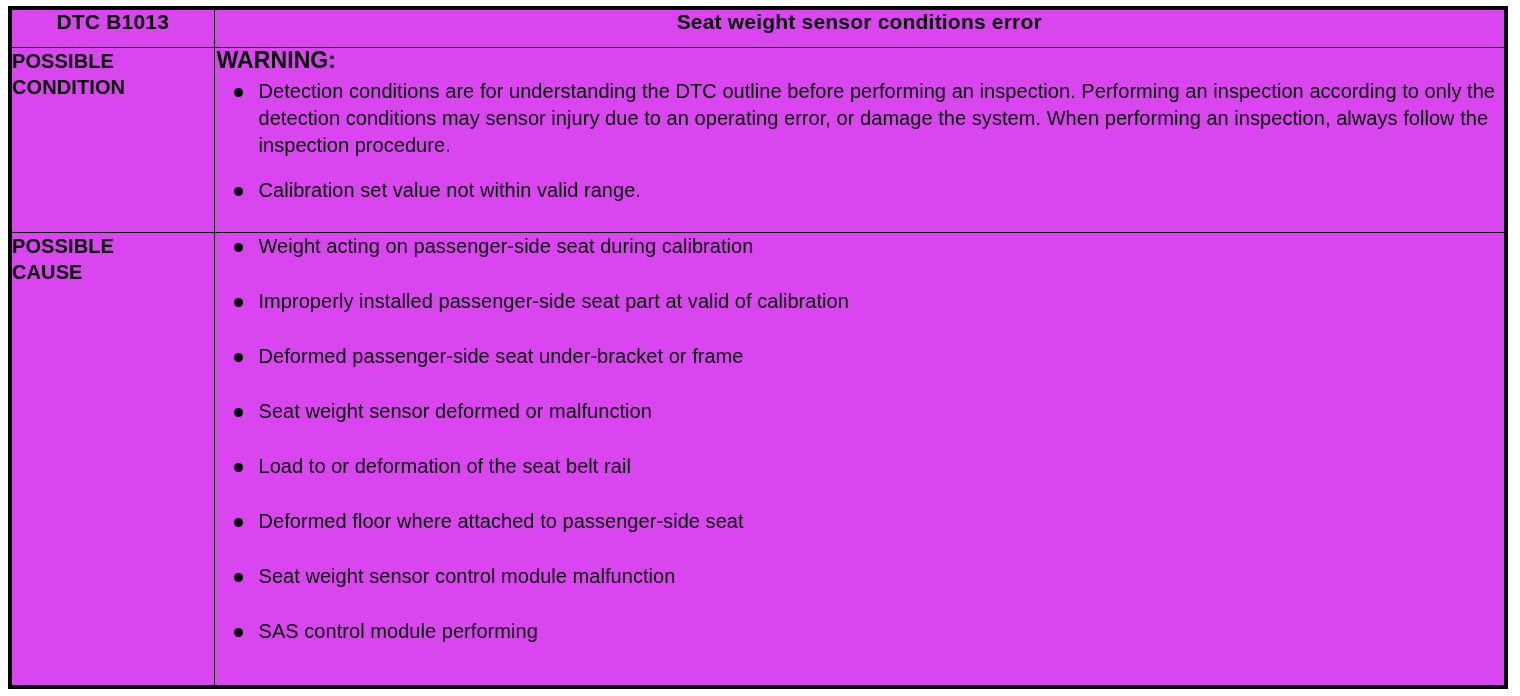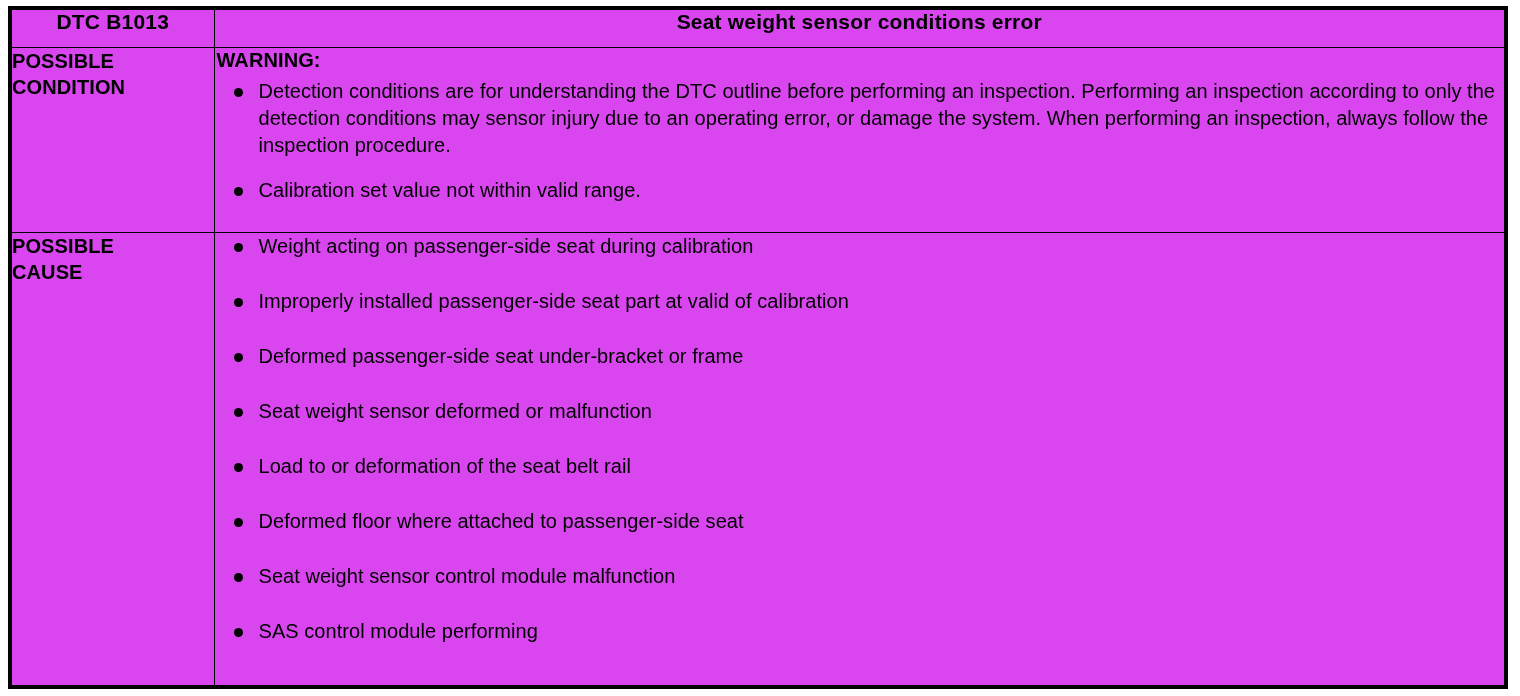--- a/index.html
+++ b/index.html
@@ -82,21 +82,21 @@
     white-space: nowrap;
   }
 
   
   .content-cell {
     padding: 14px 10px 10px 10px;
   }
 
   .warning-title {
     font-weight: bold;
-    font-size: 20px;
+    font-size: 23px;
     line-height: 24px;
     margin: 0 0 6px 2px;
     letter-spacing: 0.1px;
   }
 
   ul.bullets {
     list-style: none;
     margin: 0;
     padding: 0;
   }

